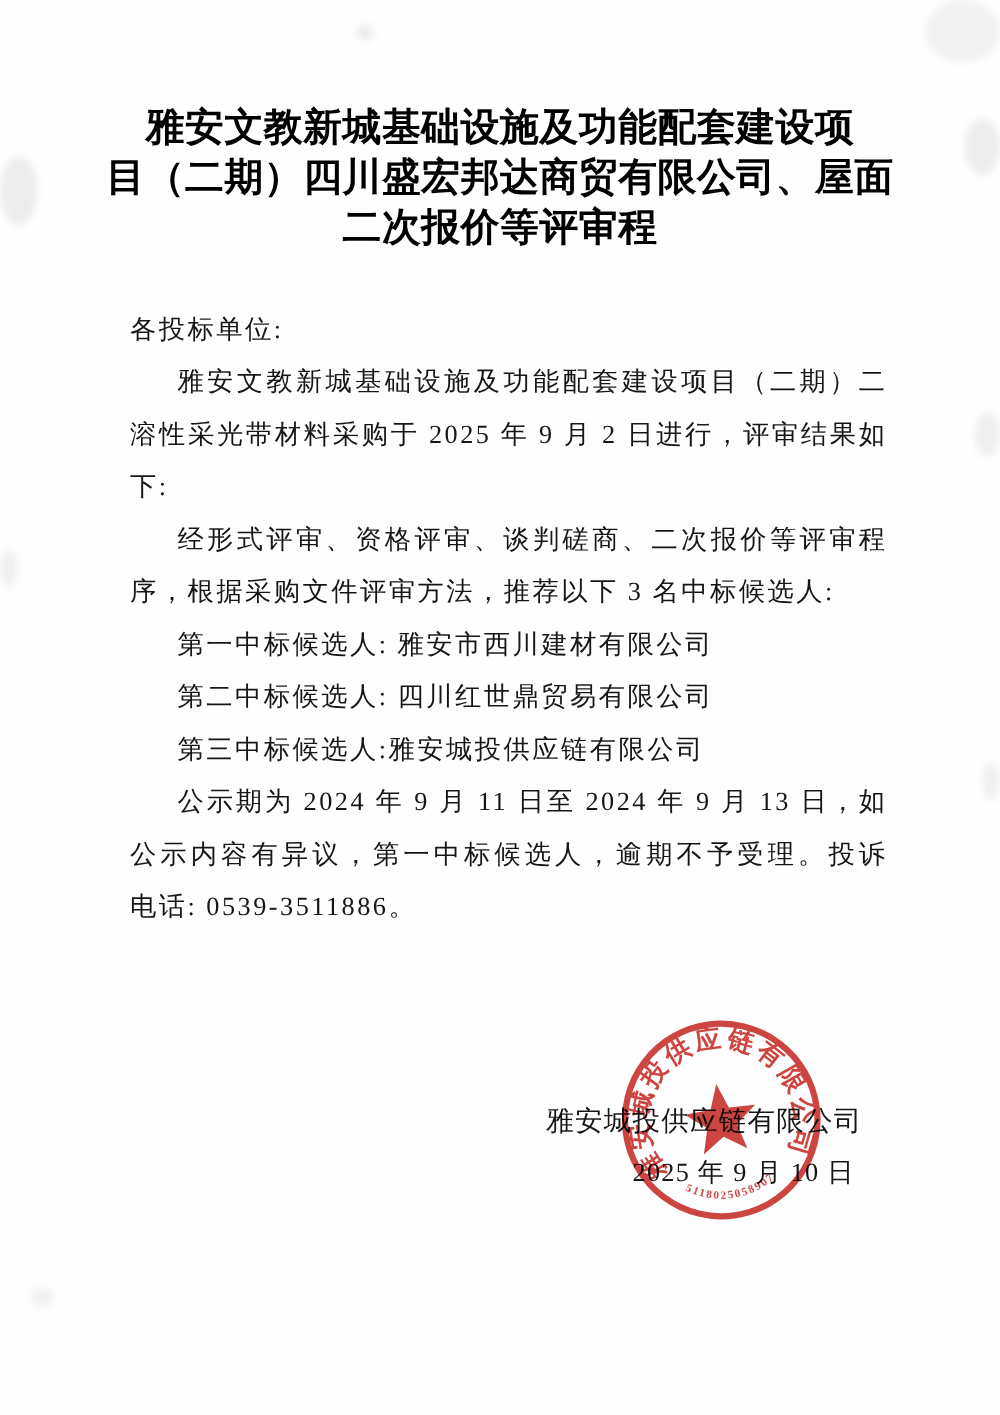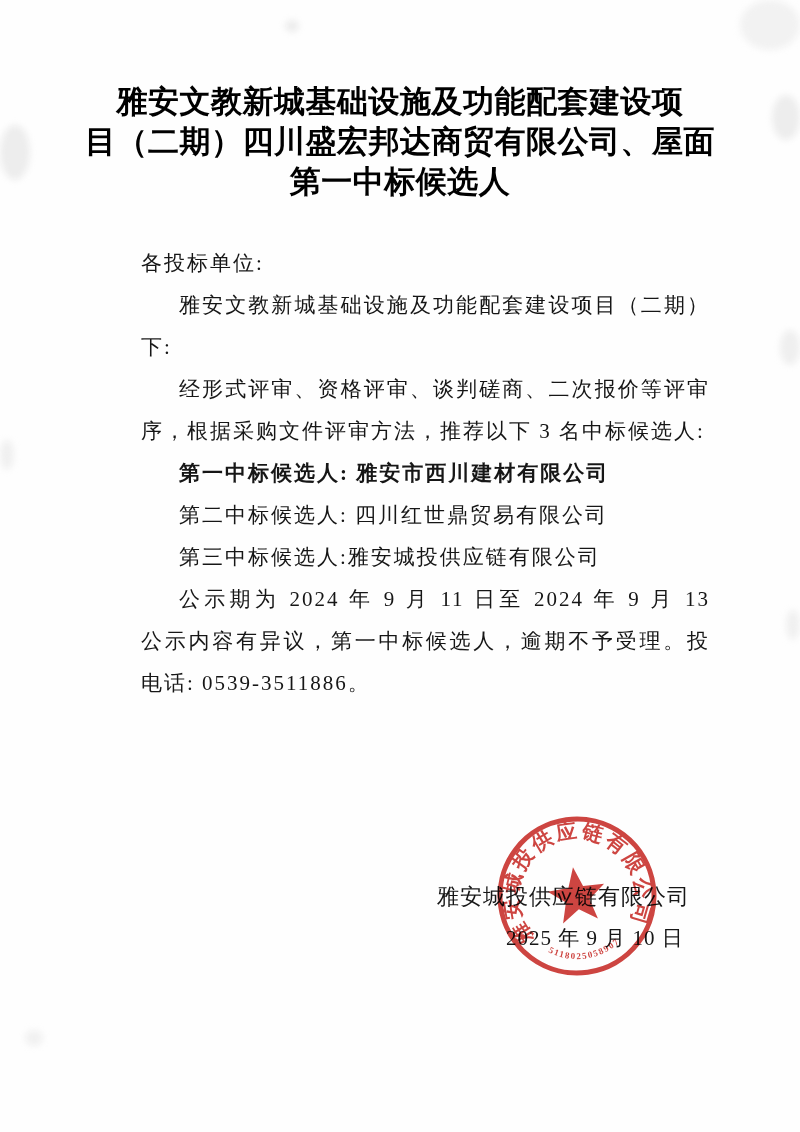--- a/index.html
+++ b/index.html
@@ -28,24 +28,24 @@
     position: absolute;
     top: 242px;
     left: 104px;
     width: 606px;
     font-family: "Liberation Serif", serif;
     font-size: 21px;
     line-height: 42px;
     letter-spacing: 2px;
     color: #161616;
   }
-  .line { height: 42px; overflow: hidden; margin-left: 37px; }
+  .line { height: 42px; overflow: hidden; }
   .line.j { text-align: justify; text-align-last: justify; }
   .line.ind { text-indent: 38px; }
-  .line.bold { font-weight: bold; }
+  .line.bold { font-weight: normal; }
   .sig-company {
     position: absolute;
     left: 437px;
     top: 882px;
     font-family: "Liberation Serif", serif;
     font-size: 22px;
     letter-spacing: 1px;
     color: #161616;
     z-index: 1;
   }
@@ -83,26 +83,27 @@
   <div class="speck" style="left:772px;top:95px;width:28px;height:45px;background:#ededed;"></div>
   <div class="speck" style="left:780px;top:330px;width:20px;height:35px;background:#efefef;"></div>
   <div class="speck" style="left:786px;top:610px;width:14px;height:30px;background:#f0f0f0;"></div>
   <div class="speck" style="left:285px;top:20px;width:14px;height:12px;background:#ececec;"></div>
   <div class="speck" style="left:740px;top:0;width:60px;height:50px;background:#f2f2f2;"></div>
   <div class="speck" style="left:25px;top:1030px;width:18px;height:16px;background:#f1f1f1;"></div>
 
   <div class="title">
     <div>雅安文教新城基础设施及功能配套建设项</div>
     <div>目（二期）四川盛宏邦达商贸有限公司、屋面</div>
-    <div>第一中标候选人</div>
+    <div>二次报价等评审程</div>
   </div>
 
   <div class="doc-body">
     <div class="line">各投标单位:</div>
     <div class="line ind j">雅安文教新城基础设施及功能配套建设项目（二期）二</div>
+    <div class="line j">溶性采光带材料采购于 2025 年 9 月 2 日进行，评审结果如</div>
     <div class="line">下:</div>
     <div class="line ind j">经形式评审、资格评审、谈判磋商、二次报价等评审程</div>
     <div class="line">序，根据采购文件评审方法，推荐以下 3 名中标候选人:</div>
     <div class="line ind bold">第一中标候选人: 雅安市西川建材有限公司</div>
     <div class="line ind">第二中标候选人: 四川红世鼎贸易有限公司</div>
     <div class="line ind">第三中标候选人:雅安城投供应链有限公司</div>
     <div class="line ind j">公示期为 2024 年 9 月 11 日至 2024 年 9 月 13 日，如对</div>
     <div class="line j">公示内容有异议，第一中标候选人，逾期不予受理。投诉</div>
     <div class="line">电话: 0539-3511886。</div>
   </div>

